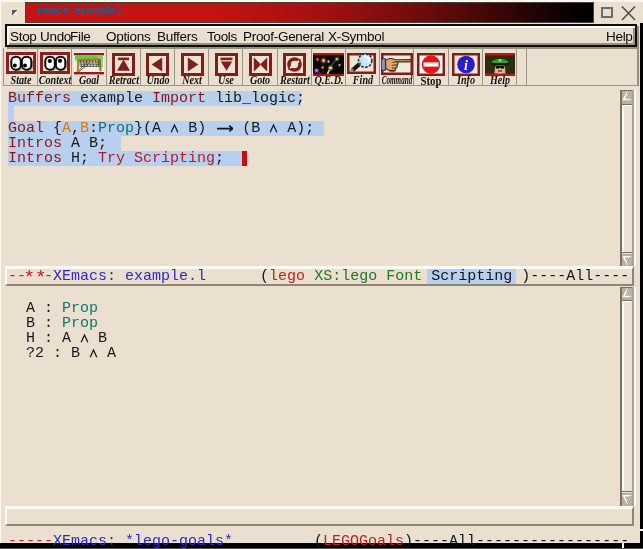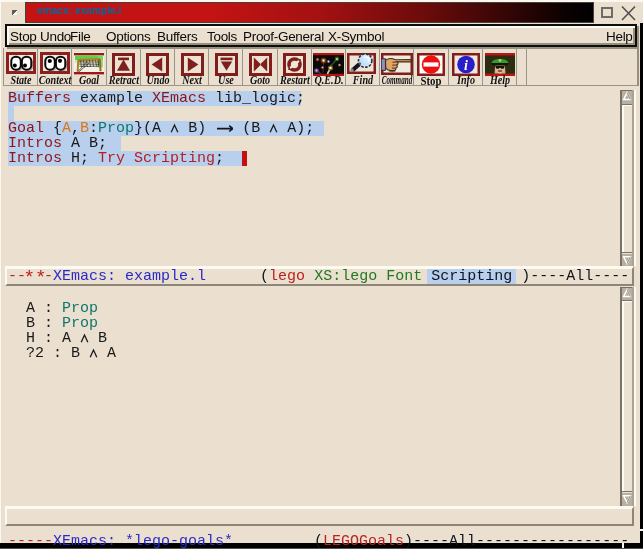--- a/index.html
+++ b/index.html
@@ -238,21 +238,21 @@
     </div>
     <div class="lbl" style="left:459.80000000000007px;width:80px;">Help</div>
   </div>
 
 <div class="a" style="left:8px;top:90.5px;width:293px;height:15px;background:#b9cfee"></div>
 <div class="a" style="left:8px;top:105.5px;width:5.5px;height:15px;background:#b9cfee"></div>
 <div class="a" style="left:8px;top:120.5px;width:315.5px;height:15px;background:#b9cfee"></div>
 <div class="a" style="left:8px;top:135.5px;width:112.5px;height:15px;background:#b9cfee"></div>
 <div class="a" style="left:8px;top:150.5px;width:233.5px;height:15px;background:#b9cfee"></div>
 <div class="a" style="left:242px;top:151.3px;width:5.2px;height:15.2px;background:#c60f0f"></div>
-<div class="a mono" style="left:8px;top:90.5px"><span class="kw">Buffers</span> example <span class="kw">XEmacs</span> lib_logic;</div>
+<div class="a mono" style="left:8px;top:90.5px"><span class="kw">Buffers</span> example <span class="kw">Import</span> lib_logic;</div>
 <div class="a mono" style="left:8px;top:120.5px"><span class="kw">Goal</span> {<span class="var">A</span>,<span class="var">B</span>:<span class="ty">Prop</span>}(A <svg class="g" width="9" height="15" viewBox="0 0 9 15">
       <path d="M1.2 11.3 L4.5 4.1 L7.8 11.3" stroke="#1a1a1a" stroke-width="1.3" fill="none"></path>
     </svg> B) <svg class="g" width="18" height="15" viewBox="0 0 18 15">
       <path d="M2 7.6 H17.6 M14.2 4.7 L17.8 7.6 L14.2 10.5" stroke="#15151a" stroke-width="1.6" fill="none"></path>
     </svg> (B <svg class="g" width="9" height="15" viewBox="0 0 9 15">
       <path d="M1.2 11.3 L4.5 4.1 L7.8 11.3" stroke="#1a1a1a" stroke-width="1.3" fill="none"></path>
     </svg> A);</div>
 <div class="a mono" style="left:8px;top:135.5px"><span class="kw">Intros</span> A B;</div>
 <div class="a mono" style="left:8px;top:150.5px"><span class="kw">Intros</span> H; <span class="tac">Try Scripting</span>;</div>
 

